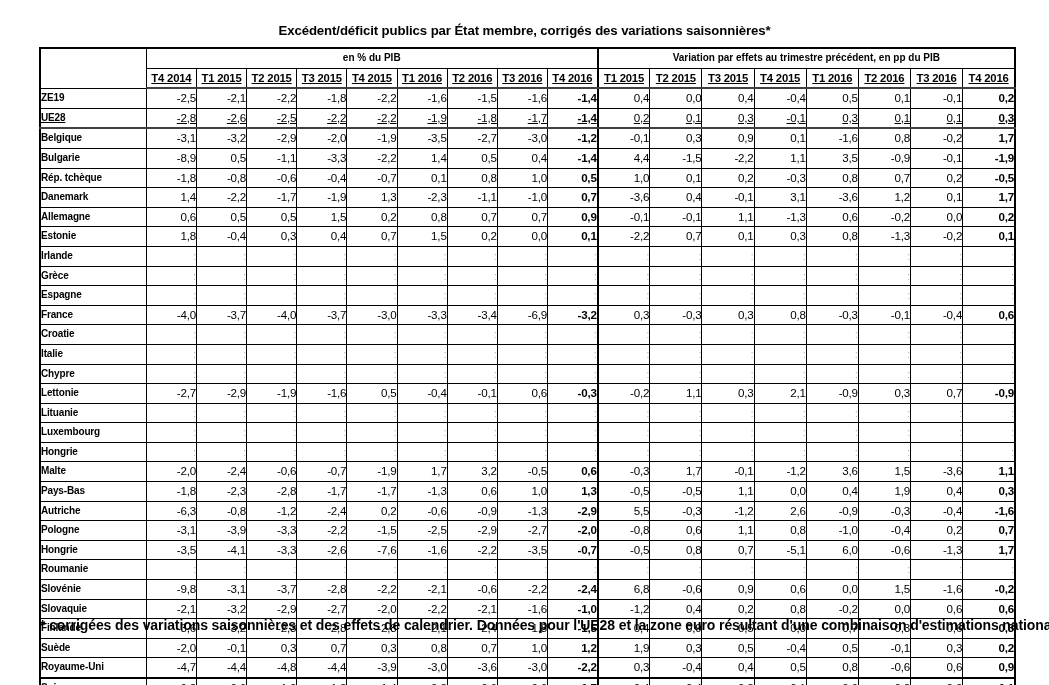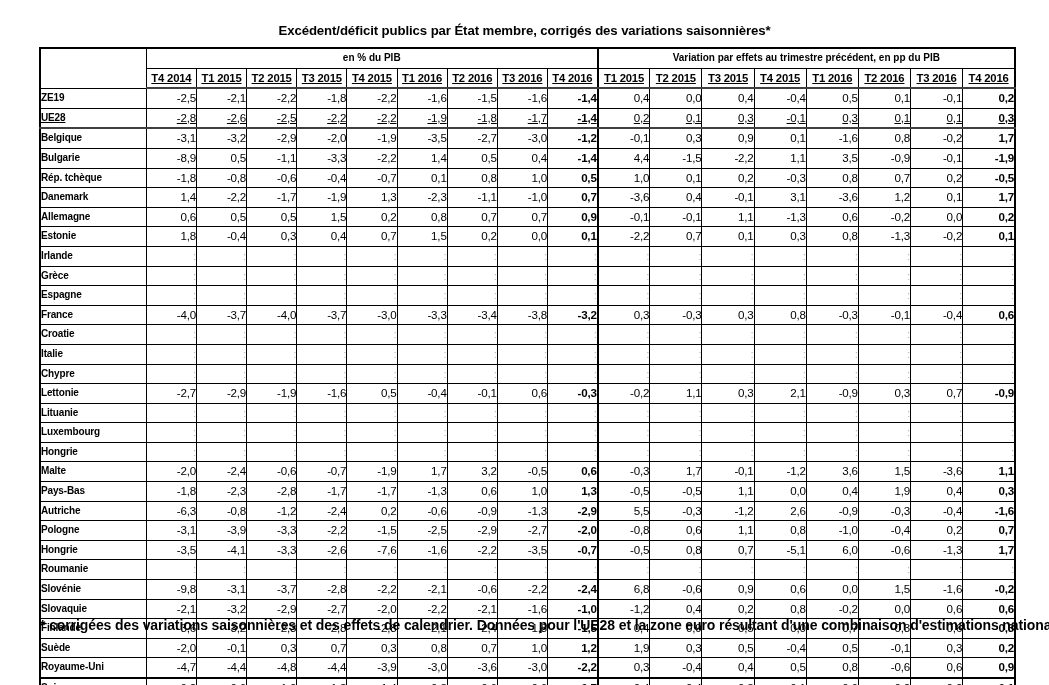--- a/index.html
+++ b/index.html
@@ -387,21 +387,21 @@
           </tr>
           <tr>
             <td class="name">France</td>
             <td class="val">-4,0</td>
             <td class="val">-3,7</td>
             <td class="val">-4,0</td>
             <td class="val">-3,7</td>
             <td class="val">-3,0</td>
             <td class="val">-3,3</td>
             <td class="val">-3,4</td>
-            <td class="val">-3,8</td>
+            <td class="val">-6,9</td>
             <td class="val bold">-3,2</td>
             <td class="val sep-left">0,3</td>
             <td class="val">-0,3</td>
             <td class="val">0,3</td>
             <td class="val">0,8</td>
             <td class="val">-0,3</td>
             <td class="val">-0,1</td>
             <td class="val">-0,4</td>
             <td class="val bold sep-right">0,6</td>
           </tr>

